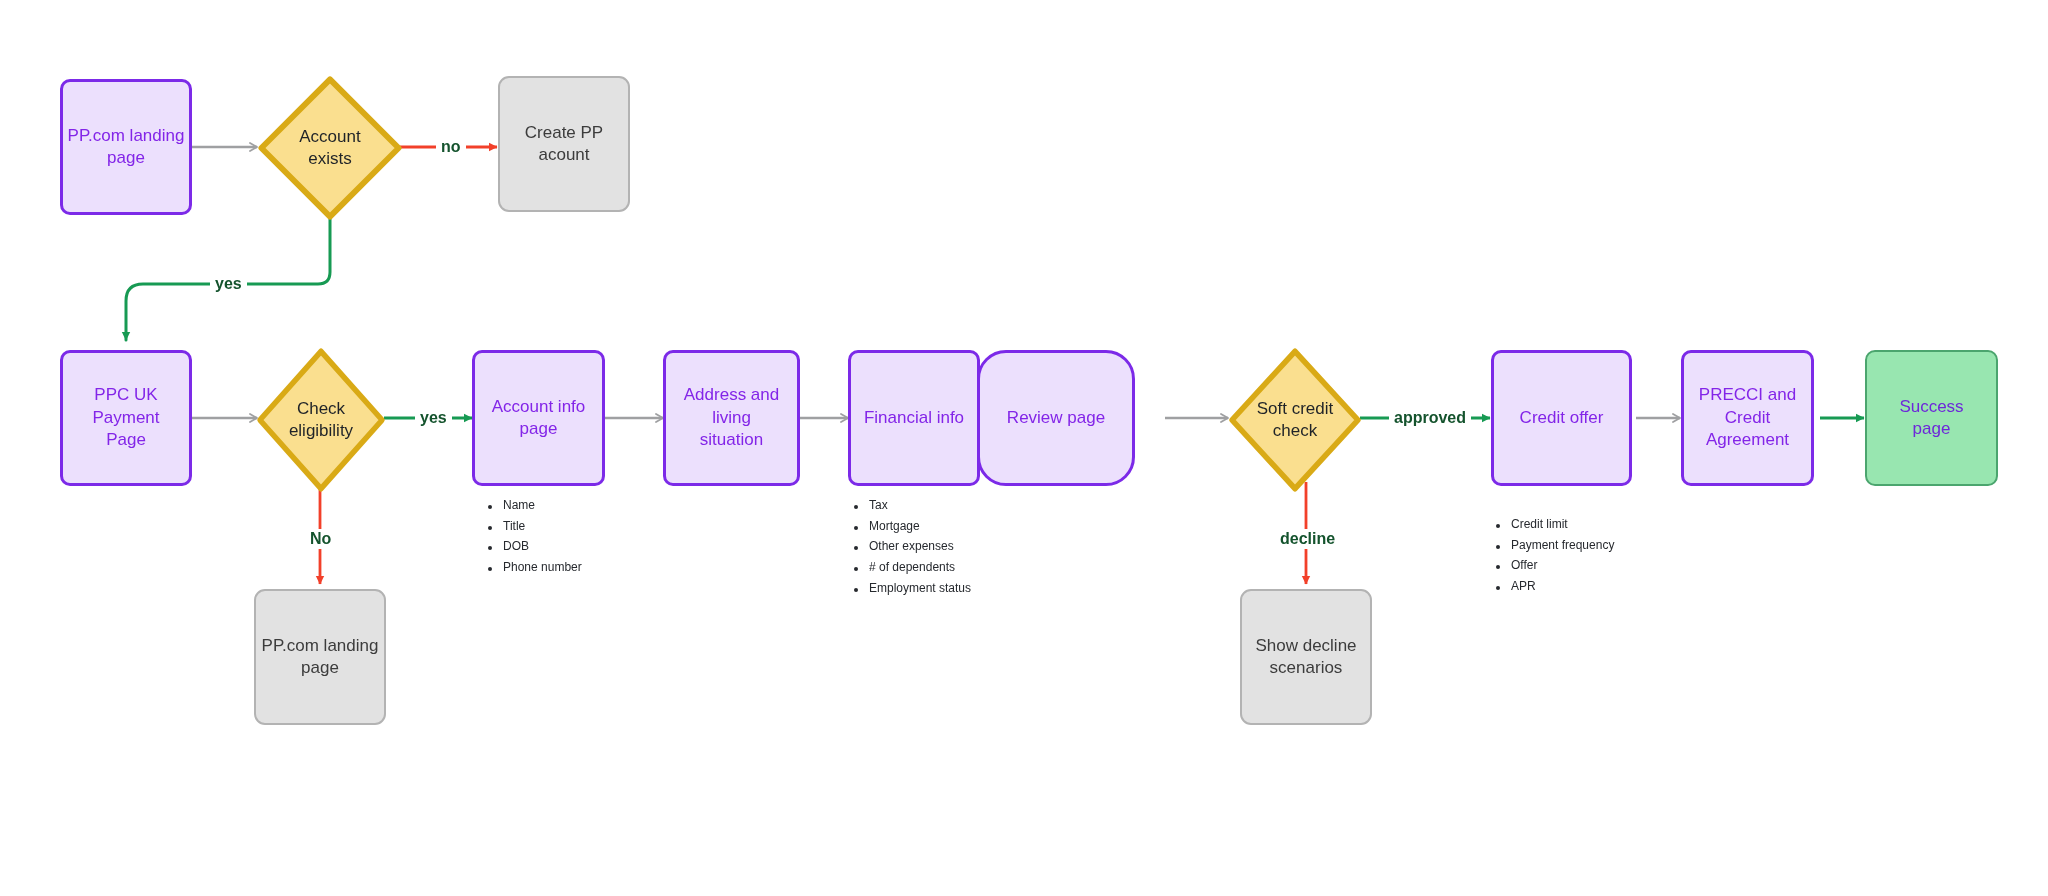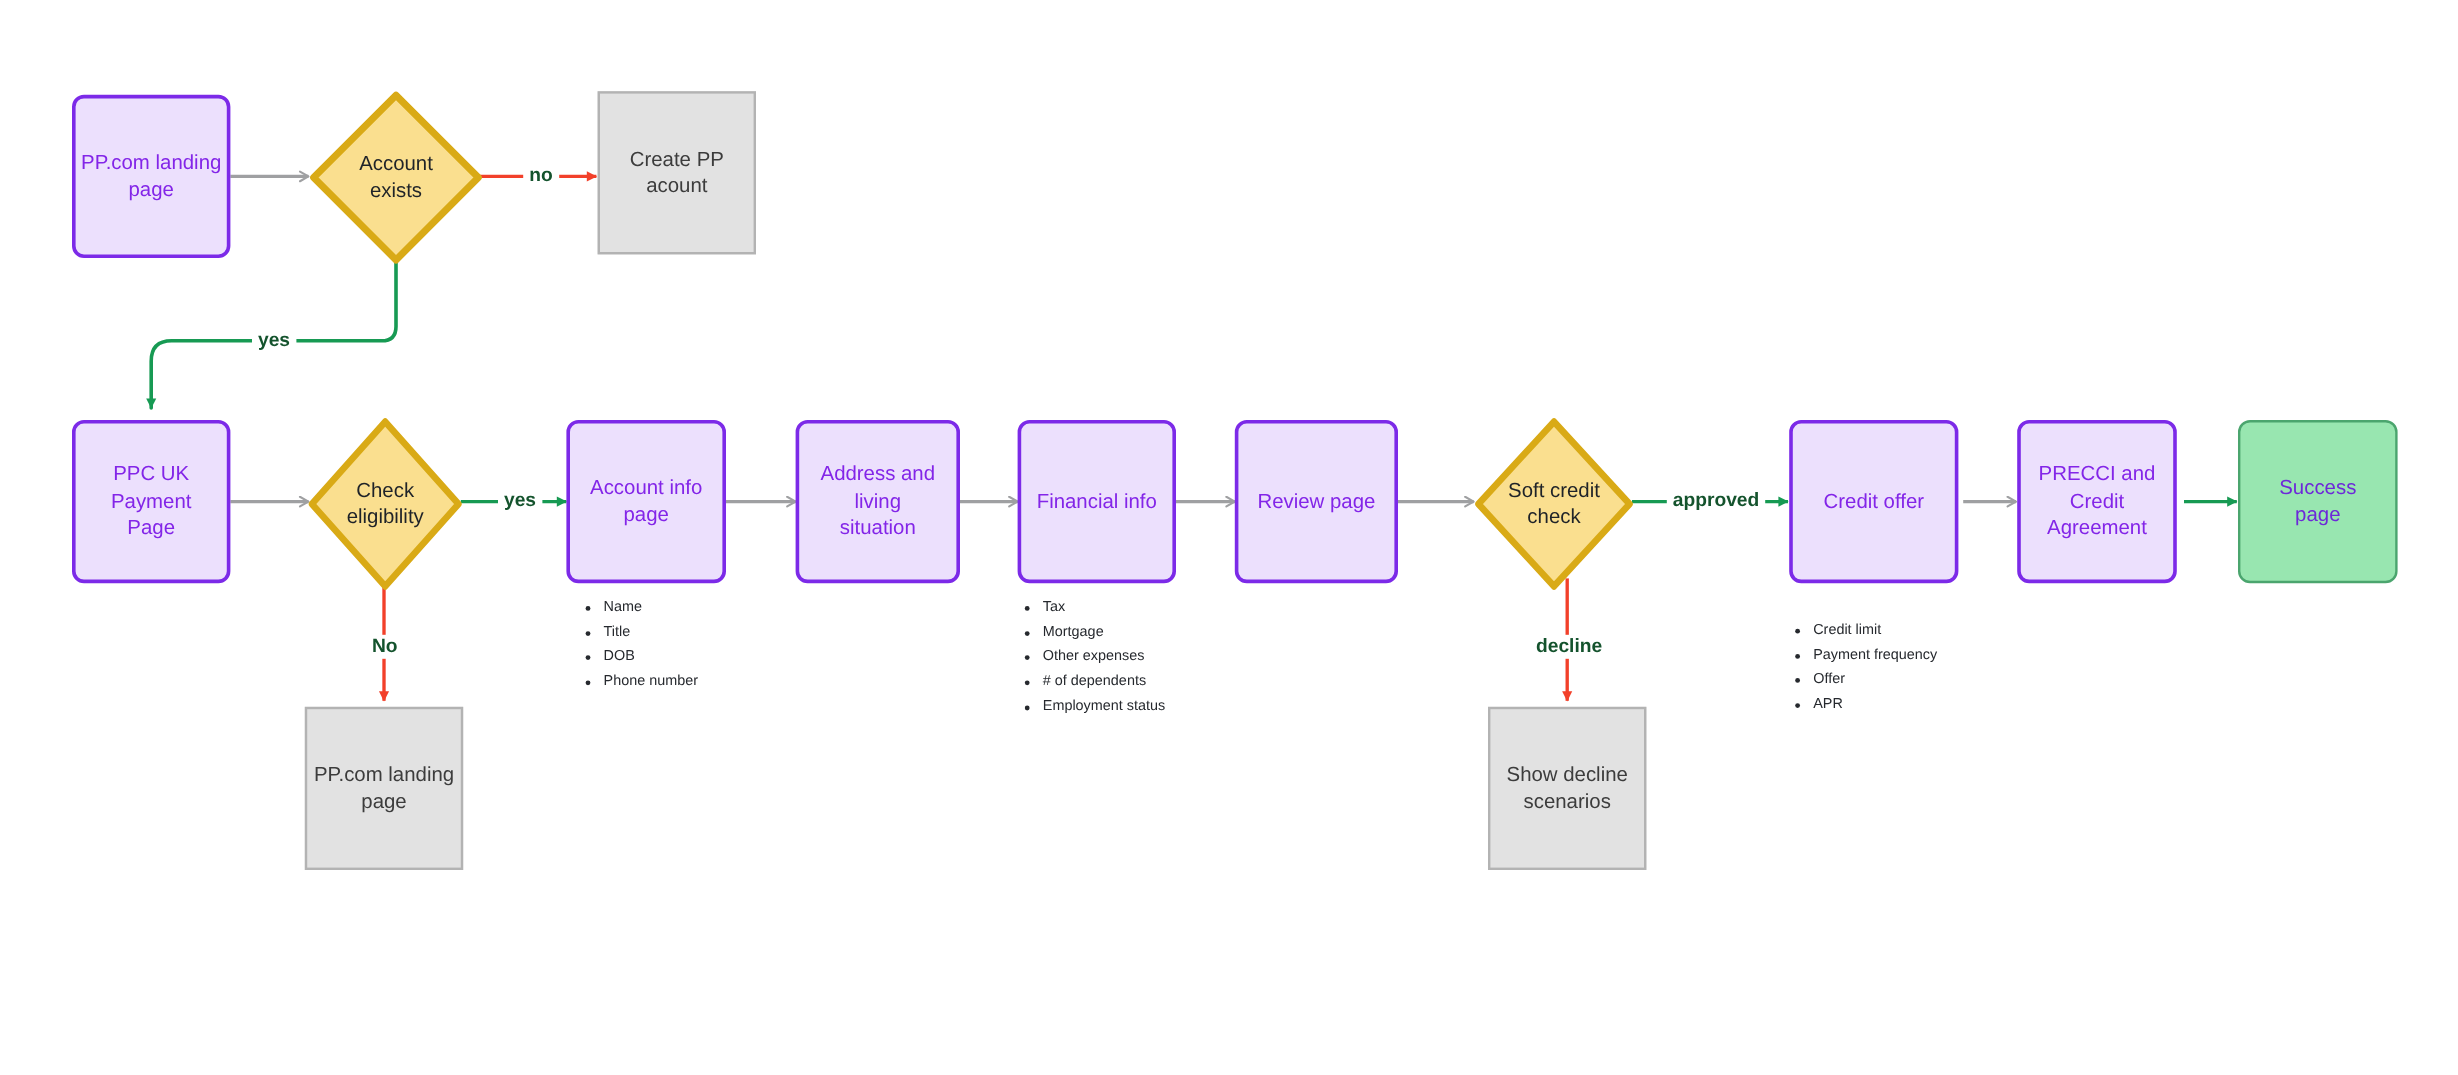--- a/index.html
+++ b/index.html
@@ -16,21 +16,21 @@
 
   .n-process{
     background:#ece0fd;border:3px solid #7c2ae8;border-radius:10px;
     color:#8325e8;font-size:17px;
   }
   .n-terminal{
     background:#98e6b0;border:2px solid #4ba56e;border-radius:10px;
     color:#6d28d9;font-size:17px;
   }
   .n-gray{
-    background:#e2e2e2;border:2px solid #b3b3b3;border-radius:0;
+    background:#e2e2e2;border:2px solid #b3b3b3;border-radius:11px;
     color:#3c3c3c;font-size:17px;
   }
   .n-decision{
     background:transparent;border:none;color:#1f2328;font-size:17px;
     z-index:3;
   }
   .dia-label{position:relative;z-index:2;padding:0 6px;}
 
   .edge-label{
     position:absolute;font-size:16px;color:#14532d;background:#ffffff;
@@ -136,21 +136,21 @@
 
   <div class="node n-process" style="left:663px;top:350px;width:137px;height:136px;">
     <span style="white-space:pre-line;">Address and living
 situation</span>
   </div>
 
   <div class="node n-process" style="left:848px;top:350px;width:132px;height:136px;">
     <span style="white-space:pre-line;">Financial info</span>
   </div>
 
-  <div class="node n-process" style="left:1029px;top:350px;width:136px;height:136px;">
+  <div class="node n-process" style="left:977px;top:350px;width:158px;height:136px;border-radius:29px;">
     <span style="white-space:pre-line;">Review page</span>
   </div>
 
   <div class="node n-decision" style="left:1228px;top:347px;width:134px;height:146px;">
     <span class="dia-label" style="white-space:pre-line;">Soft credit
 check</span>
   </div>
 
   <div class="node n-process" style="left:1491px;top:350px;width:141px;height:136px;">
     <span style="white-space:pre-line;">Credit offer</span>

